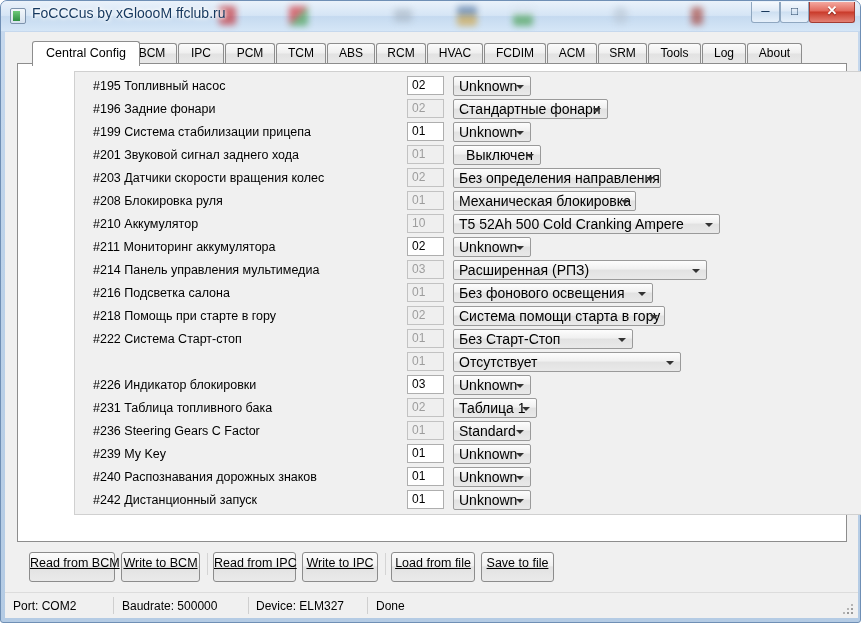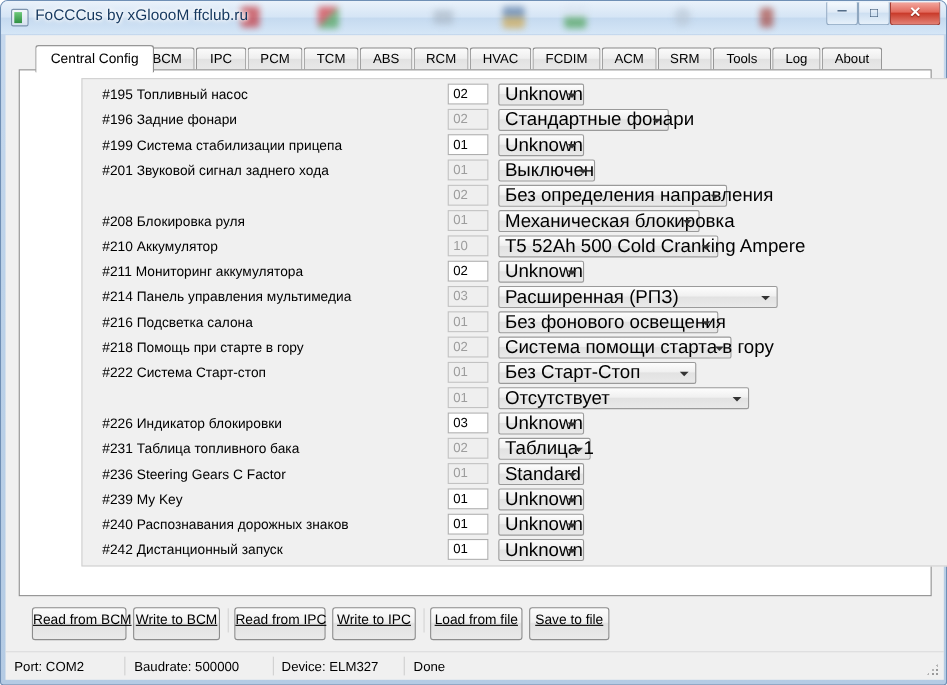--- a/index.html
+++ b/index.html
@@ -156,21 +156,21 @@
     border-color: #c2c2c2;
     color: #9d9d9d;
   }
 
   .combo {
     position: absolute; top: 0; height: 20px;
     box-sizing: border-box;
     border: 1px solid #9a9a9a;
     border-radius: 2px;
     background: linear-gradient(to bottom,#fdfdfd 0%,#f0f0f0 45%,#e2e2e2 50%,#e9e9e9 100%);
-    font-size: 17px; color: #000;
+    font-size: 14px; color: #000;
     line-height: 18px;
     padding-left: 5px;
     cursor: default;
     white-space: nowrap;
   }
   .combo .arrow {
     position: absolute; right: 6px; top: 8px;
     width: 0; height: 0;
     border-left: 4px solid transparent;
     border-right: 4px solid transparent;
@@ -348,35 +348,36 @@
               <div class="combo" style="left: 378px; width: 155px;"><span>Стандартные фонари</span><span class="arrow"></span></div>
             </div>
             <div class="row" style="top: 50px;">
               <div class="row-label"><span class="num">#199</span> <span>Система стабилизации прицепа</span></div>
               <div class="valbox">01</div>
               <div class="combo" style="left: 378px; width: 78px;"><span>Unknown</span><span class="arrow"></span></div>
             </div>
             <div class="row" style="top: 73px;">
               <div class="row-label"><span class="num">#201</span> <span>Звуковой сигнал заднего хода</span></div>
               <div class="valbox disabled">01</div>
-              <div class="combo" style="left: 378px; width: 88px;"><span>Выключен</span><span class="arrow"></span></div>
+              <div class="combo" style="left: 378px; width: 88px; text-align: center;"><span>Выключен</span><span class="arrow"></span></div>
             </div>
             <div class="row" style="top: 96px;">
+              <div class="row-label"><span class="num">#203</span> <span>Датчики скорости вращения колес</span></div>
               <div class="valbox disabled">02</div>
               <div class="combo" style="left: 378px; width: 208px;"><span>Без определения направления</span><span class="arrow"></span></div>
             </div>
             <div class="row" style="top: 119px;">
               <div class="row-label"><span class="num">#208</span> <span>Блокировка руля</span></div>
               <div class="valbox disabled">01</div>
               <div class="combo" style="left: 378px; width: 183px;"><span>Механическая блокировка</span><span class="arrow"></span></div>
             </div>
             <div class="row" style="top: 142px;">
               <div class="row-label"><span class="num">#210</span> <span>Аккумулятор</span></div>
               <div class="valbox disabled">10</div>
-              <div class="combo" style="left: 378px; width: 200px;"><span>T5 52Ah 500 Cold Cranking Ampere</span><span class="arrow"></span></div>
+              <div class="combo" style="left: 378px; width: 267px;"><span>T5 52Ah 500 Cold Cranking Ampere</span><span class="arrow"></span></div>
             </div>
             <div class="row" style="top: 165px;">
               <div class="row-label"><span class="num">#211</span> <span>Мониторинг аккумулятора</span></div>
               <div class="valbox">02</div>
               <div class="combo" style="left: 378px; width: 78px;"><span>Unknown</span><span class="arrow"></span></div>
             </div>
             <div class="row" style="top: 188px;">
               <div class="row-label"><span class="num">#214</span> <span>Панель управления мультимедиа</span></div>
               <div class="valbox disabled">03</div>
               <div class="combo" style="left: 378px; width: 254px;"><span>Расширенная (РПЗ)</span><span class="arrow"></span></div>

